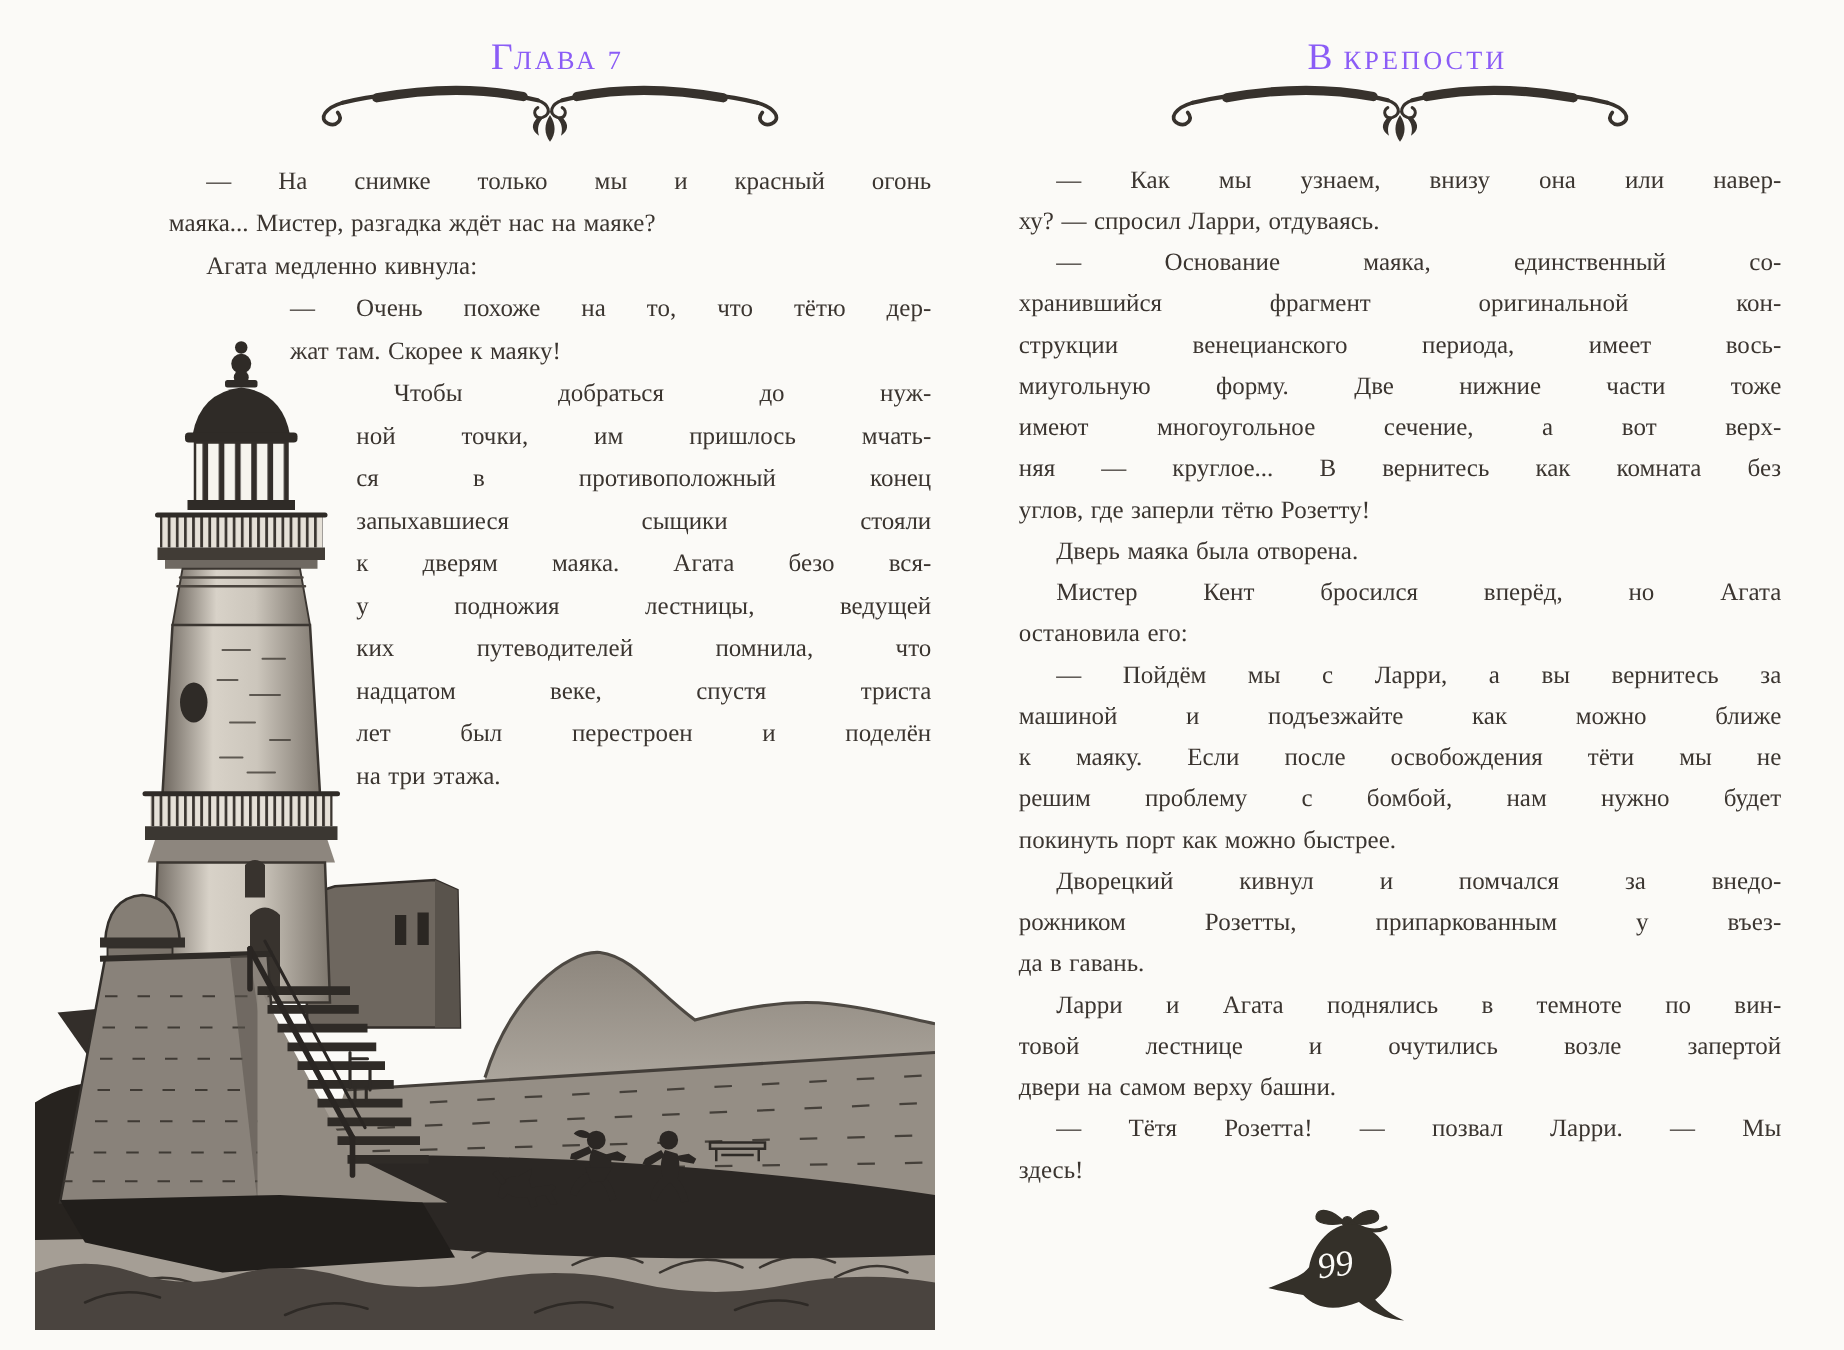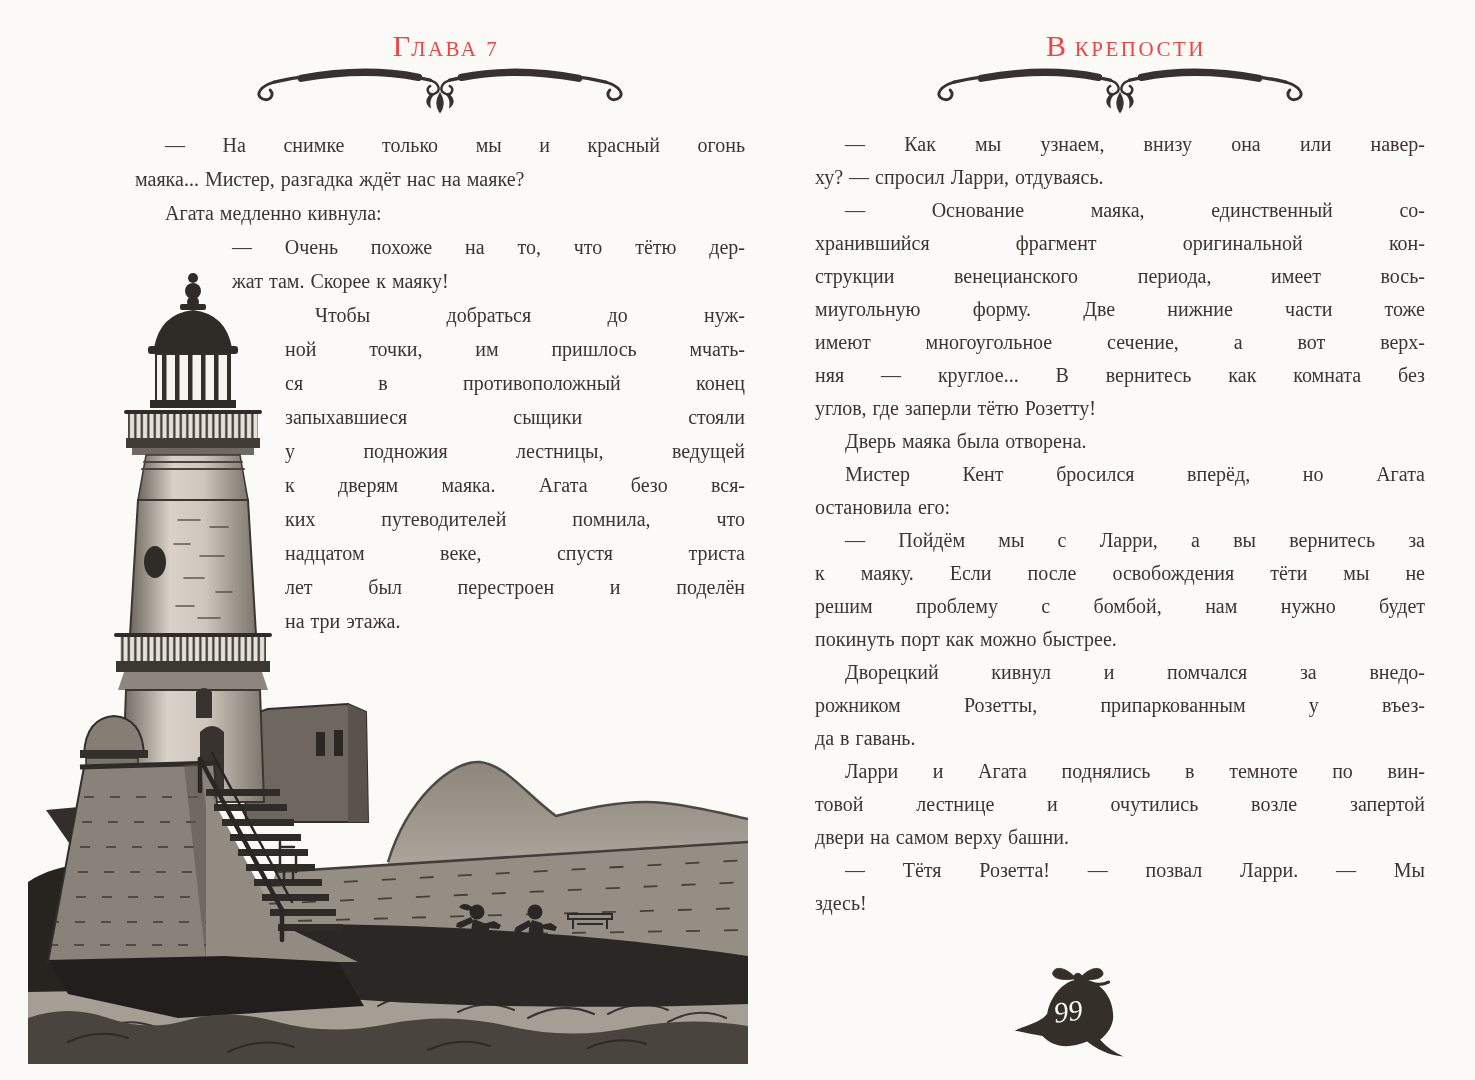--- a/index.html
+++ b/index.html
@@ -2,21 +2,21 @@
 <html><head>
 <meta charset="utf-8">
 <style>
   html,body{margin:0;padding:0}
   body{width:1475px;height:1080px;background:#fbfaf7;position:relative;overflow:hidden;
        font-family:"Liberation Serif",serif;color:#3b3530}
   .page{position:absolute;top:0;width:610px;height:1080px}
   #pageL{left:135px}
   #pageR{left:815px}
   .chapter-head{position:absolute;top:29px;left:12px;right:0;text-align:center;
-                font-size:21px;letter-spacing:2.5px;white-space:pre;color:#ef4444}
+                font-size:21px;letter-spacing:2.5px;white-space:pre;color:#8b5cf6}
   .chapter-head .init{font-size:30px;letter-spacing:1px}
   .orn{position:absolute;top:62px;left:50%;transform:translateX(-50%)}
   .tblock{position:absolute;font-size:20px;word-spacing:1px}
   .para{margin:0}
   .line{text-align:justify;text-align-last:justify}
   .line.lst{text-align-last:left}
   .line.fst{padding-left:30px}
   #lblockA{top:128px;left:0;width:610px;line-height:34px}
   #lblockB{top:230px;left:97px;width:513px;line-height:34px}
   #lblockC{top:298px;left:150px;width:460px;line-height:34px}
@@ -63,22 +63,22 @@
         <div class="line">— Очень похоже на то, что тётю дер-</div>
         <div class="line lst">жат там. Скорее к маяку!</div>
       </div>
     </div>
   <div class="tblock" id="lblockC">
       <div class="para">
         <div class="line fst">Чтобы добраться до нуж-</div>
         <div class="line">ной точки, им пришлось мчать-</div>
         <div class="line">ся в противоположный конец</div>
         <div class="line">запыхавшиеся сыщики стояли</div>
+        <div class="line">к дверям маяка. Агата безо вся-</div>
         <div class="line">у подножия лестницы, ведущей</div>
-        <div class="line">к дверям маяка. Агата безо вся-</div>
         <div class="line">ких путеводителей помнила, что</div>
         <div class="line">надцатом веке, спустя триста</div>
         <div class="line">лет был перестроен и поделён</div>
         <div class="line lst">на три этажа.</div>
       </div>
     </div>
 </div>
 
 <svg id="illo" viewBox="0 0 720 802">
   <defs>
@@ -304,20 +304,21 @@
       </div>
       <div class="para">
         <div class="line fst lst">Дверь маяка была отворена.</div>
       </div>
       <div class="para">
         <div class="line fst">Мистер Кент бросился вперёд, но Агата</div>
         <div class="line lst">остановила его:</div>
       </div>
       <div class="para">
         <div class="line fst">— Пойдём мы с Ларри, а вы вернитесь за</div>
+        <div class="line">машиной и подъезжайте как можно ближе</div>
         <div class="line">к маяку. Если после освобождения тёти мы не</div>
         <div class="line">решим проблему с бомбой, нам нужно будет</div>
         <div class="line lst">покинуть порт как можно быстрее.</div>
       </div>
       <div class="para">
         <div class="line fst">Дворецкий кивнул и помчался за внедо-</div>
         <div class="line">рожником Розетты, припаркованным у въез-</div>
         <div class="line lst">да в гавань.</div>
       </div>
       <div class="para">

